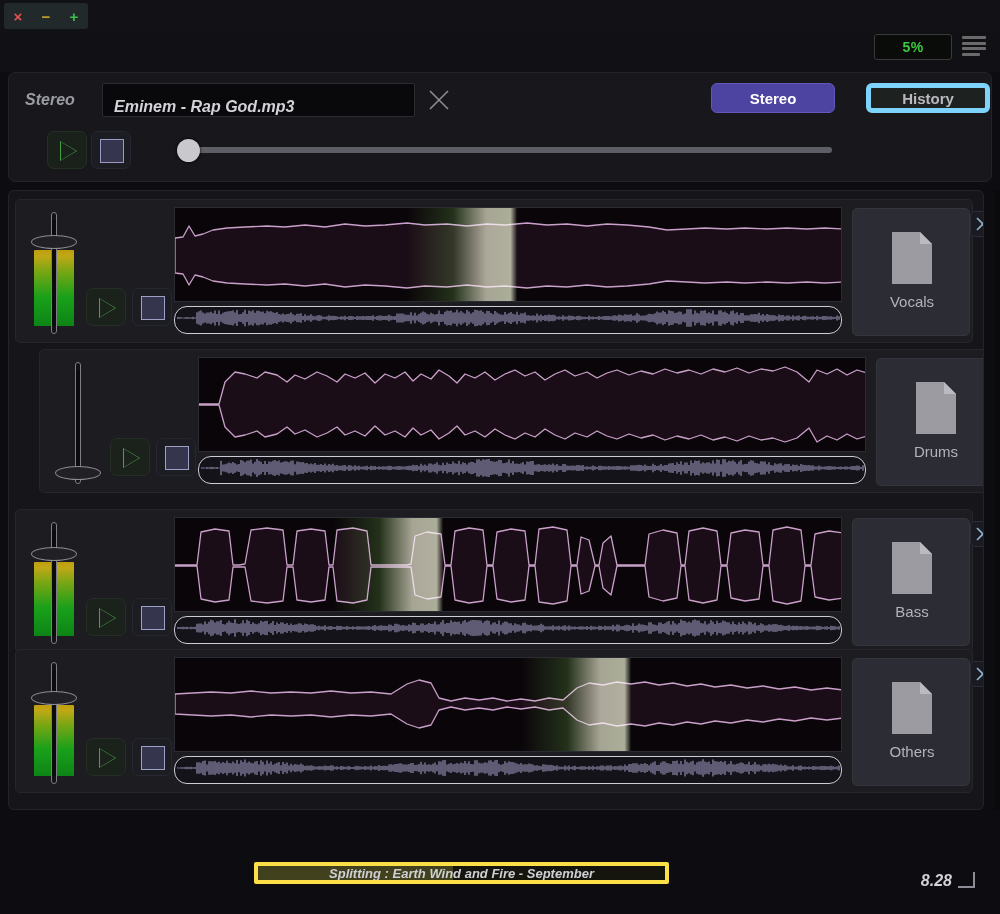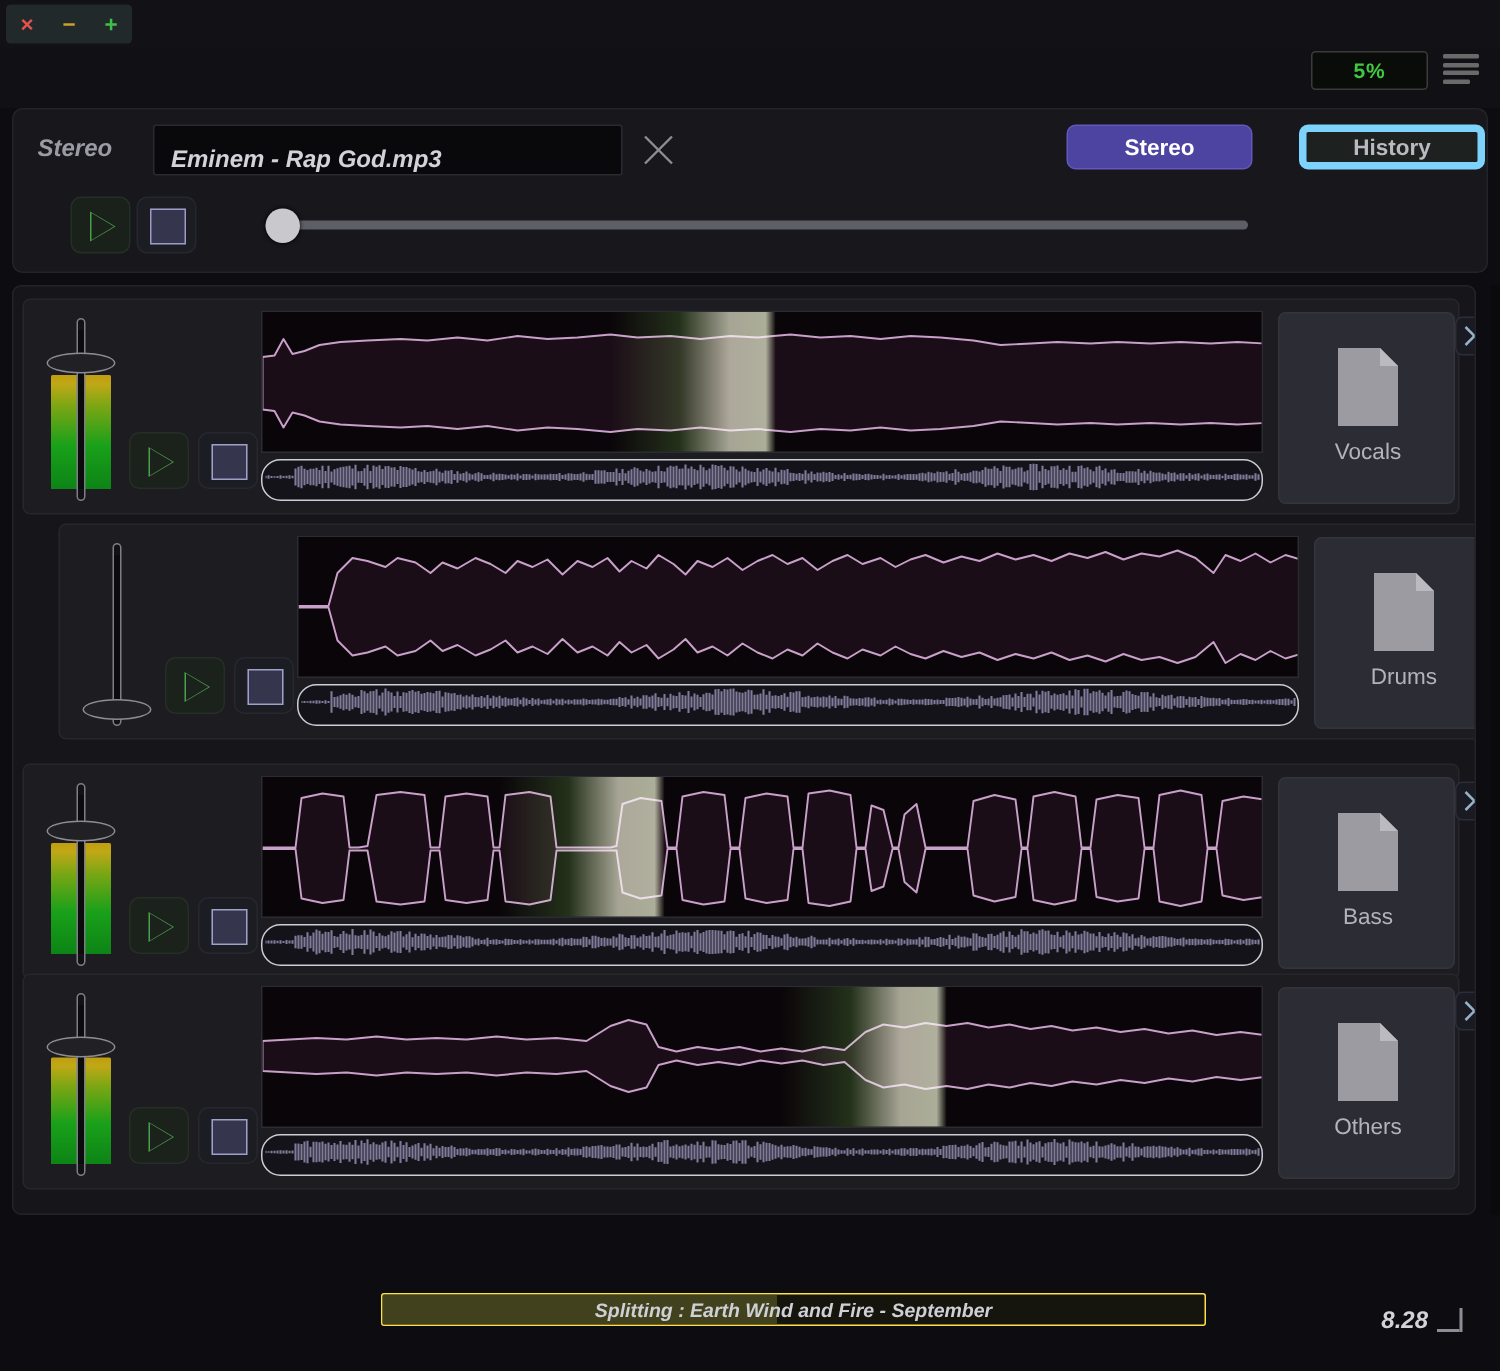--- a/index.html
+++ b/index.html
@@ -111,22 +111,22 @@
 
   
   .stem-card { position:absolute; left:836px; top:8px; width:118px; height:128px;
       background:#2c2c34; border:1px solid #34343d; border-radius:5px; }
   .file-icon { position:absolute; left:38px; top:22px; width:42px; height:54px; }
   .stem-name { position:absolute; left:0; top:84px; width:118px; text-align:center;
       color:#b3b3ba; font-size:15px; }
 
   
   .statusbar { position:absolute; left:0; bottom:0; width:1000px; height:100px; background:#0d0d11; }
-  .progress { position:absolute; left:254px; bottom:30px; width:550px; height:22px;
-      background:#15150e; border:1px solid #fde047; border-radius:2px; overflow:hidden; }
+  .progress { position:absolute; left:254px; bottom:30px; width:415px; height:22px;
+      background:#15150e; border:4px solid #fde047; border-radius:2px; overflow:hidden; }
   .progress-fill { position:absolute; left:0; top:0; height:100%; background:#41421d; }
   .progress-txt { position:absolute; left:0; top:0; width:100%; height:100%;
       display:flex; align-items:center; justify-content:center;
       color:#cfcfd6; font-size:13px; font-weight:bold; font-style:italic; }
   .version { position:absolute; right:48px; bottom:24px; color:#d2d2d8;
       font-size:16px; font-weight:bold; font-style:italic; }
   .grip { position:absolute; right:20px; bottom:24px; width:22px; height:18px; }
   .grip i { position:absolute; background:#8d8d95; }
   .grip .h { left:0; bottom:2px; width:15px; height:2px; }
   .grip .v { right:5px; bottom:2px; width:2px; height:16px; }

